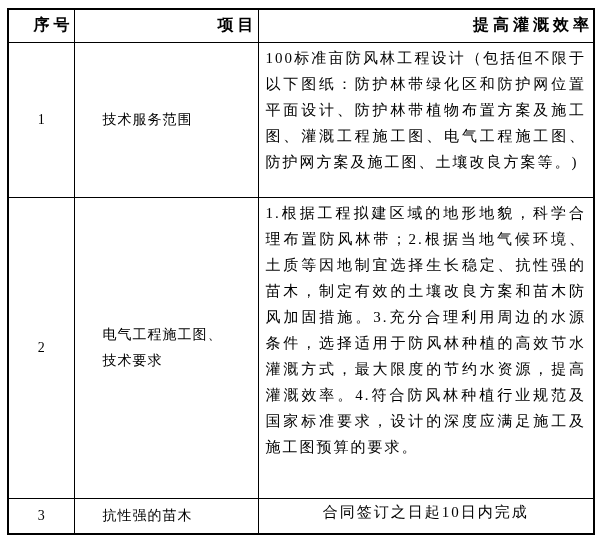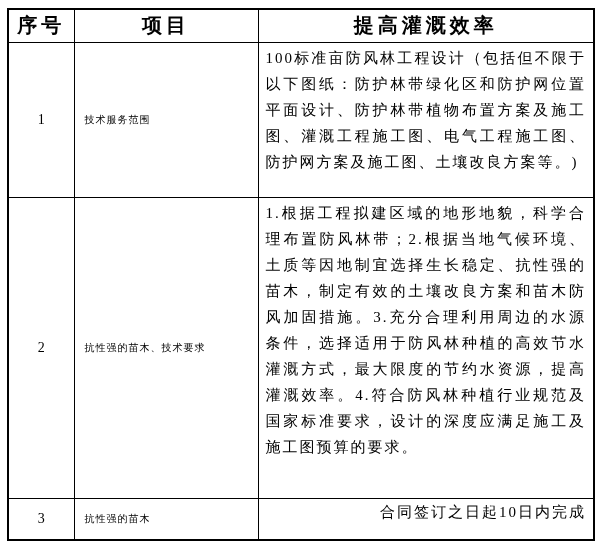--- a/index.html
+++ b/index.html
@@ -33,53 +33,53 @@
   .doc-table .c2 { width: 184px; }
   .doc-table .c3 { width: 336px; }
 
   tr.header-row { height: 33px; }
   tr.row-1 { height: 155px; }
   tr.row-2 { height: 301px; }
   tr.row-3 { height: 36px; }
 
   .doc-table th {
     font-weight: bold;
-    font-size: 20px;
+    font-size: 16px;
     letter-spacing: 4px;
-    text-align: center;
+    text-align: right;
     vertical-align: middle;
     padding: 0;
   }
   .col-no {
     text-align: center;
     vertical-align: middle;
     font-size: 14px;
     letter-spacing: 0;
   }
   .col-item {
     vertical-align: middle;
     text-align: left;
-    font-size: 10px;
+    font-size: 14px;
     letter-spacing: 1px;
     line-height: 26px;
-    padding: 0 24px 0 10px;
+    padding: 0 24px 0 28px;
   }
   .col-req {
     vertical-align: top;
     text-align: justify;
     font-size: 15px;
     letter-spacing: 2px;
     line-height: 26px;
     padding: 2px 7px;
   }
   tr.row-3 .col-req {
     vertical-align: middle;
-    text-align: right;
+    text-align: center;
     padding-top: 0;
-    padding-bottom: 14px;
+    padding-bottom: 8px;
   }
 </style>
 </head>
 <body>
 
 <div class="page">
   <table class="doc-table">
     <colgroup>
       <col class="c1">
       <col class="c2">
@@ -93,21 +93,21 @@
       </tr>
     </thead>
     <tbody>
       <tr class="row-1">
         <td class="col-no">1</td>
         <td class="col-item">技术服务范围</td>
         <td class="col-req">100标准亩防风林工程设计（包括但不限于以下图纸：防护林带绿化区和防护网位置平面设计、防护林带植物布置方案及施工图、灌溉工程施工图、电气工程施工图、防护网方案及施工图、土壤改良方案等。)</td>
       </tr>
       <tr class="row-2">
         <td class="col-no">2</td>
-        <td class="col-item">抗性强的苗木、技术要求</td>
+        <td class="col-item">电气工程施工图、技术要求</td>
         <td class="col-req">1.根据工程拟建区域的地形地貌，科学合理布置防风林带；2.根据当地气候环境、土质等因地制宜选择生长稳定、抗性强的苗木，制定有效的土壤改良方案和苗木防风加固措施。3.充分合理利用周边的水源条件，选择适用于防风林种植的高效节水灌溉方式，最大限度的节约水资源，提高灌溉效率。4.符合防风林种植行业规范及国家标准要求，设计的深度应满足施工及施工图预算的要求。</td>
       </tr>
       <tr class="row-3">
         <td class="col-no">3</td>
         <td class="col-item">抗性强的苗木</td>
         <td class="col-req">合同签订之日起10日内完成</td>
       </tr>
     </tbody>
   </table>
 </div>

